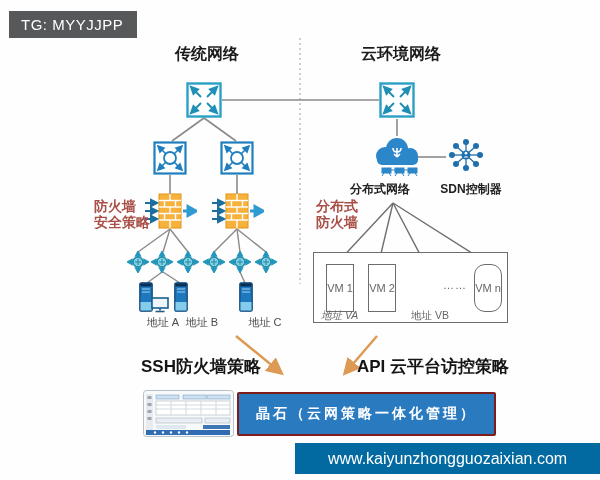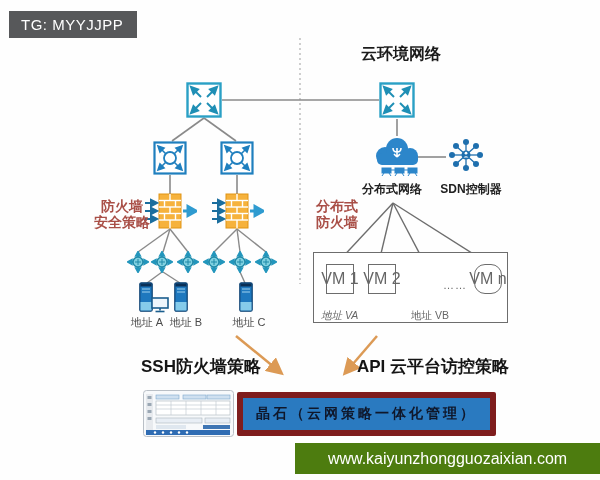--- a/index.html
+++ b/index.html
@@ -6,62 +6,62 @@
   html,body { background:#ffffff; }
   body { font-family:"Liberation Sans","DejaVu Sans",sans-serif; }
   #stage { position:relative; width:600px; height:480px; background:#fefefe; overflow:hidden; }
 
   .abs { position:absolute; }
   svg { display:block; }
 
   
   .tg-box { left:9px; top:11px; width:128px; height:27px; background:#57585a; color:#fff;
             font-size:15px; line-height:27px; padding-left:12px; letter-spacing:.5px; z-index:6; }
-  .site-box { left:295px; top:443px; width:305px; height:31px; background:#4d7c0f; color:#fff;
+  .site-box { left:295px; top:443px; width:305px; height:31px; background:#0369a1; color:#fff;
               font-size:16px; line-height:31px; text-align:center; z-index:6; }
 
   
   .hdr { font-size:16px; font-weight:bold; color:#1b1b1b; transform:translateX(-50%); white-space:nowrap; z-index:4; }
   .hdr-left  { left:207px; top:44px; }
   .hdr-right { left:401px; top:44px; }
 
   
   .red-label { color:#a94f47; font-weight:bold; font-size:14px; line-height:16px;
-               text-align:center; transform:translateX(-50%); white-space:nowrap; z-index:4; }
+               transform:translateX(-50%); white-space:nowrap; z-index:4; }
   .fw-policy { left:122px; top:198px; }
   .dist-fw   { left:337px; top:198px; }
 
   
   .node-label { font-size:12px; font-weight:bold; color:#222; transform:translateX(-50%); white-space:nowrap; z-index:4; }
-  .lbl-distnet { left:392px; top:181px; }
+  .lbl-distnet { left:380px; top:181px; }
   .lbl-sdn     { left:471px; top:181px; }
 
   
-  .addr { font-size:11px; color:#4a4a4a; transform:translateX(-50%); white-space:nowrap; z-index:4; }
+  .addr { font-size:11px; color:#4a4a4a; transform:translateX(-50%); white-space:nowrap; z-index:4;margin-left:16px; }
   .addr-a { left:147px; top:315px; }
   .addr-b { left:186px; top:315px; }
   .addr-c { left:249px; top:315px; }
 
   
   .vm-container { left:313px; top:252px; width:195px; height:71px; border:1.5px solid #6d6d6d; background:#fff; z-index:2; }
-  .vm-box { position:absolute; top:11px; width:28px; height:30px; border:1.5px solid #6d6d6d;
-            font-size:16px; color:#666; display:flex; align-items:center; justify-content:center; white-space:nowrap; }
+  .vm-box { position:absolute; top:11px; width:28px; height:48px; border:1.5px solid #6d6d6d;
+            font-size:11px; color:#666; display:flex; align-items:center; justify-content:center; white-space:nowrap; }
   .vm-1 { left:12px; } .vm-2 { left:54px;text-align:right; } .vm-3 { left:99px; } .vm-n { left:160px;border-radius:11px; }
   .vm-dots { position:absolute; left:129px; top:26px; font-size:11px; color:#666; letter-spacing:1px; }
   .vm-addr { position:absolute; top:56px; font-size:10.5px; color:#666; white-space:nowrap; }
   .addr-va { left:7px;font-style:italic; } .addr-vb { left:97px; }
 
   
   .policy-label { font-size:17px; font-weight:bold; color:#151515; transform:translateX(-50%); white-space:nowrap; z-index:4; }
   .ssh-label { left:201px; top:355px; }
   .api-label { left:433px; top:355px; }
 
   
   .banner { left:237px; top:392px; width:259px; height:44px; background:#2a7ac0;
-            border:6px solid #7f1d1d; border-radius:2px; color:#0f172a; font-size:14px; font-weight:bold;
+            border:2px solid #7f1d1d; border-radius:2px; color:#ffffff; font-size:14px; font-weight:bold;
             letter-spacing:3px; display:flex; align-items:center; justify-content:center; white-space:nowrap; z-index:3; }
 
   .icon { z-index:3; }
   .overlay { left:0; top:0; z-index:1; pointer-events:none; }
 </style>
 </head>
 <body>
 
 <div id="stage">
 
@@ -96,20 +96,21 @@
     <line x1="393" y1="203" x2="424" y2="262" stroke="#6d6d6d" stroke-width="1.4"></line>
     <line x1="393" y1="203" x2="486" y2="262" stroke="#6d6d6d" stroke-width="1.4"></line>
 
     <line x1="236" y1="336" x2="280" y2="372" stroke="#dc9a55" stroke-width="2.5" marker-end="url(#oarrow)"></line>
     <line x1="377" y1="336" x2="346" y2="372" stroke="#dc9a55" stroke-width="2.5" marker-end="url(#oarrow)"></line>
   </svg>
 
   <div class="abs tg-box">TG: MYYJJPP</div>
   <div class="abs site-box">www.kaiyunzhongguozaixian.com</div>
 
+  <div class="abs hdr hdr-left">传统网络</div>
   <div class="abs hdr hdr-right">云环境网络</div>
 
   <div class="abs icon" style="left:186px;top:82px">
     <svg width="36" height="36" viewBox="0 0 36 36">
       <rect x="1.5" y="1.5" width="33" height="33" fill="#ffffff" stroke="#2aa0c5" stroke-width="2.4"></rect>
       <g stroke="#1f8fb5" stroke-width="2" fill="#1f8fb5">
         <line x1="15" y1="15" x2="9" y2="9"></line>
           <polygon points="5,5 12,7.5 7.5,12"></polygon>
         <line x1="21" y1="15" x2="27" y2="9"></line>
           <polygon points="31,5 28.5,12 24,7.5"></polygon>

